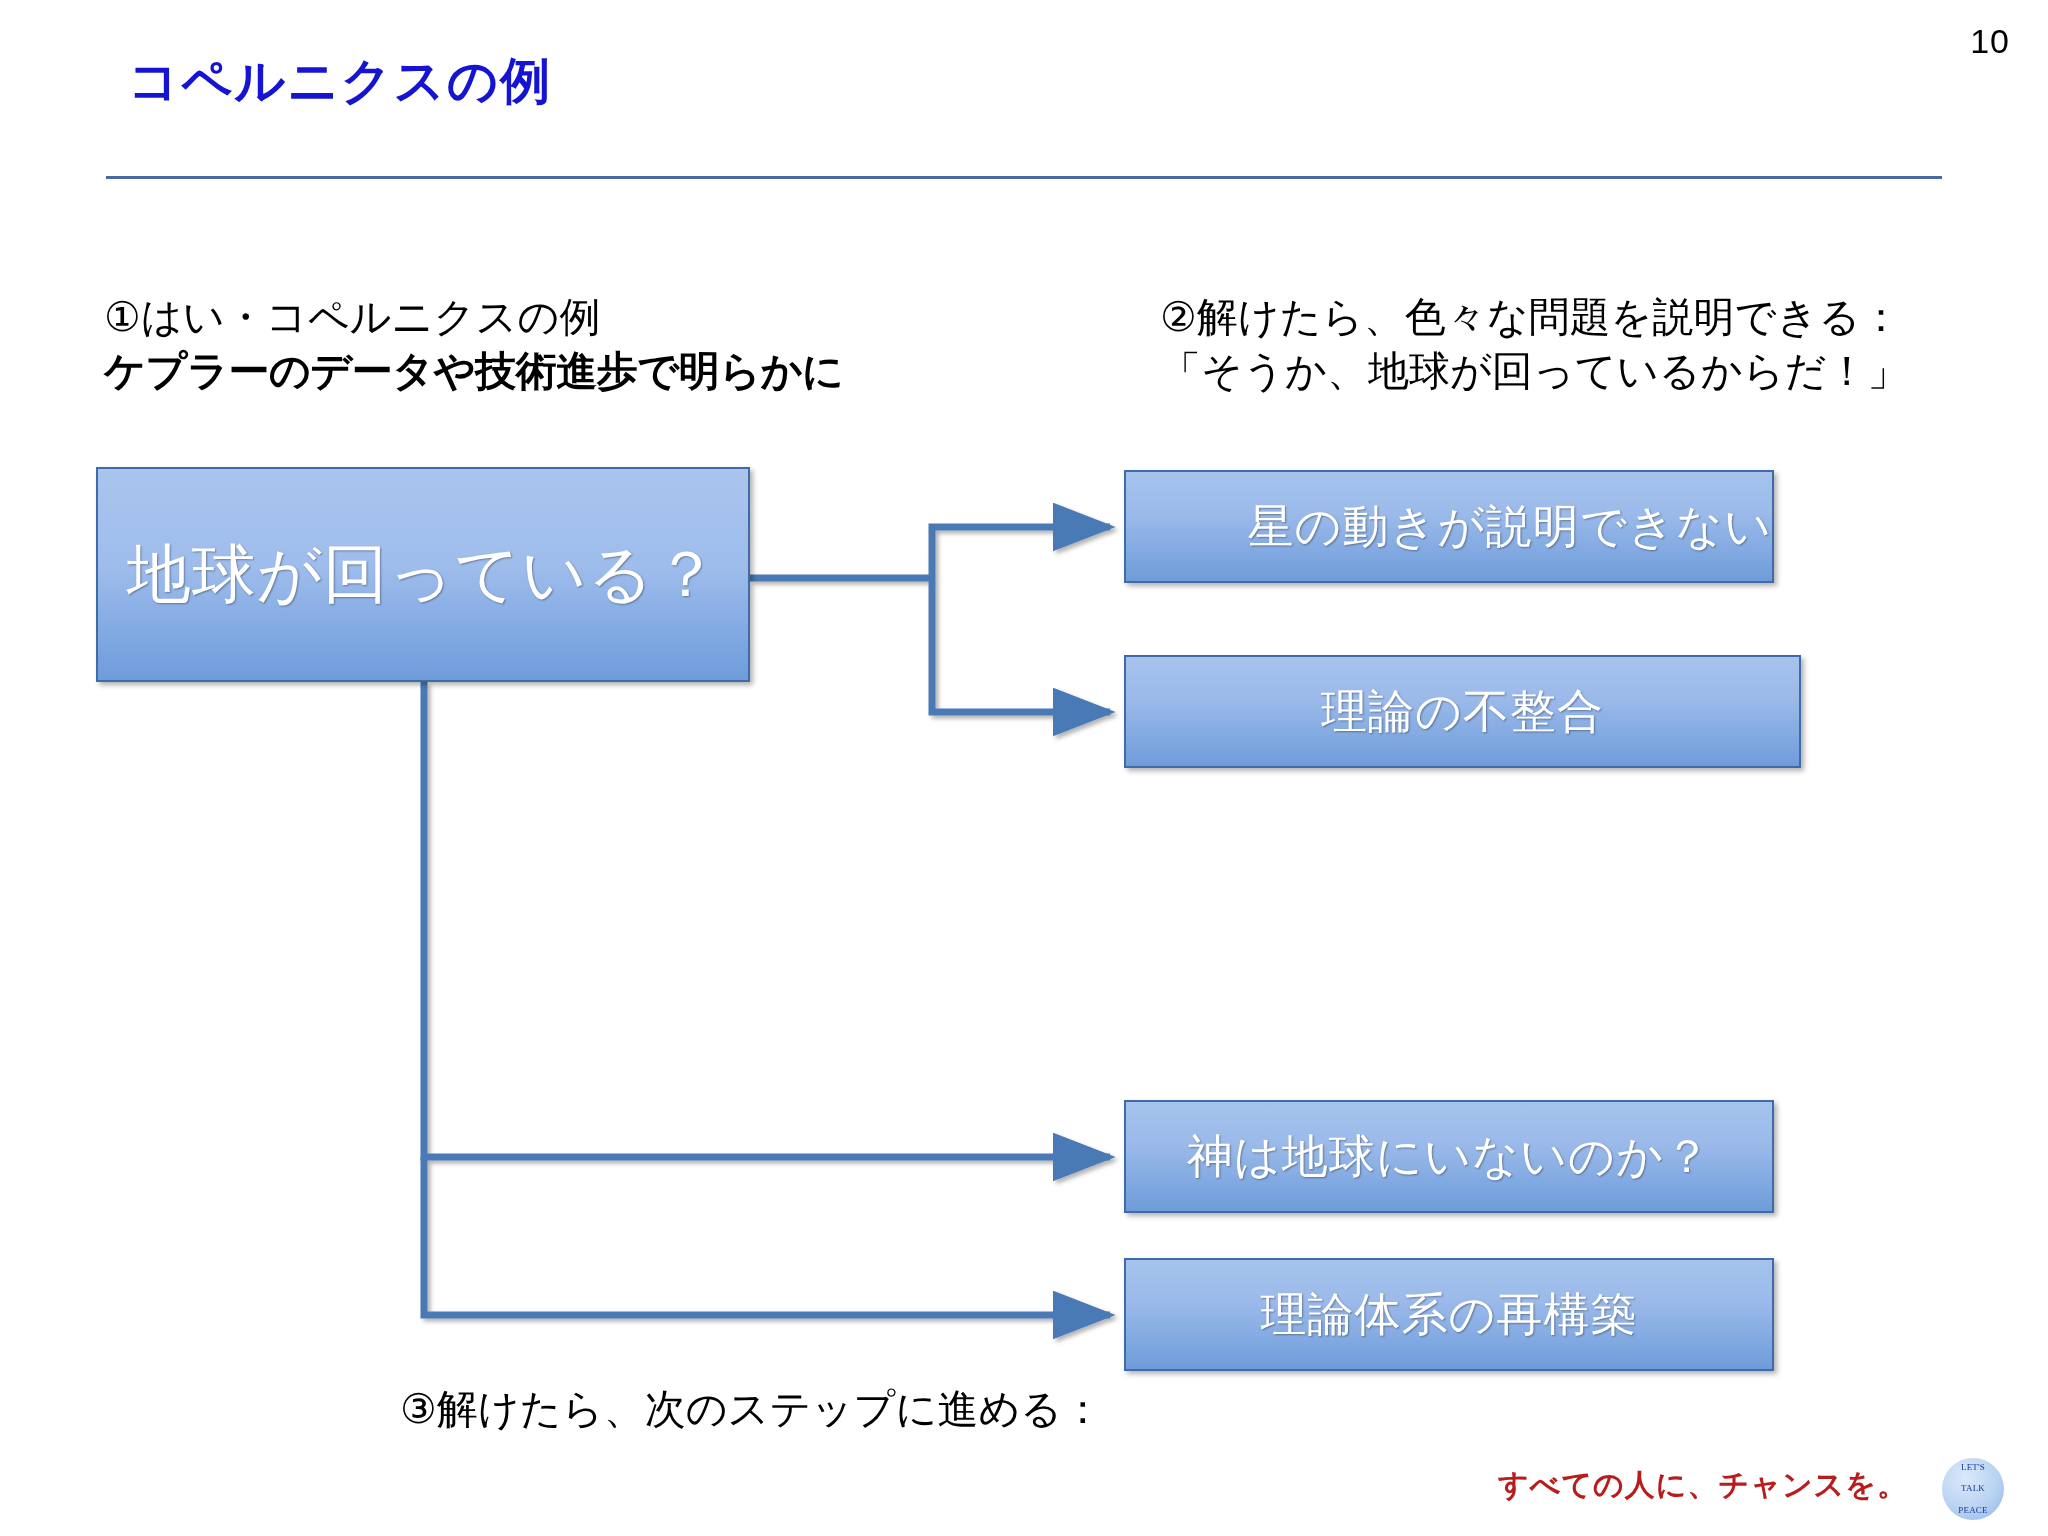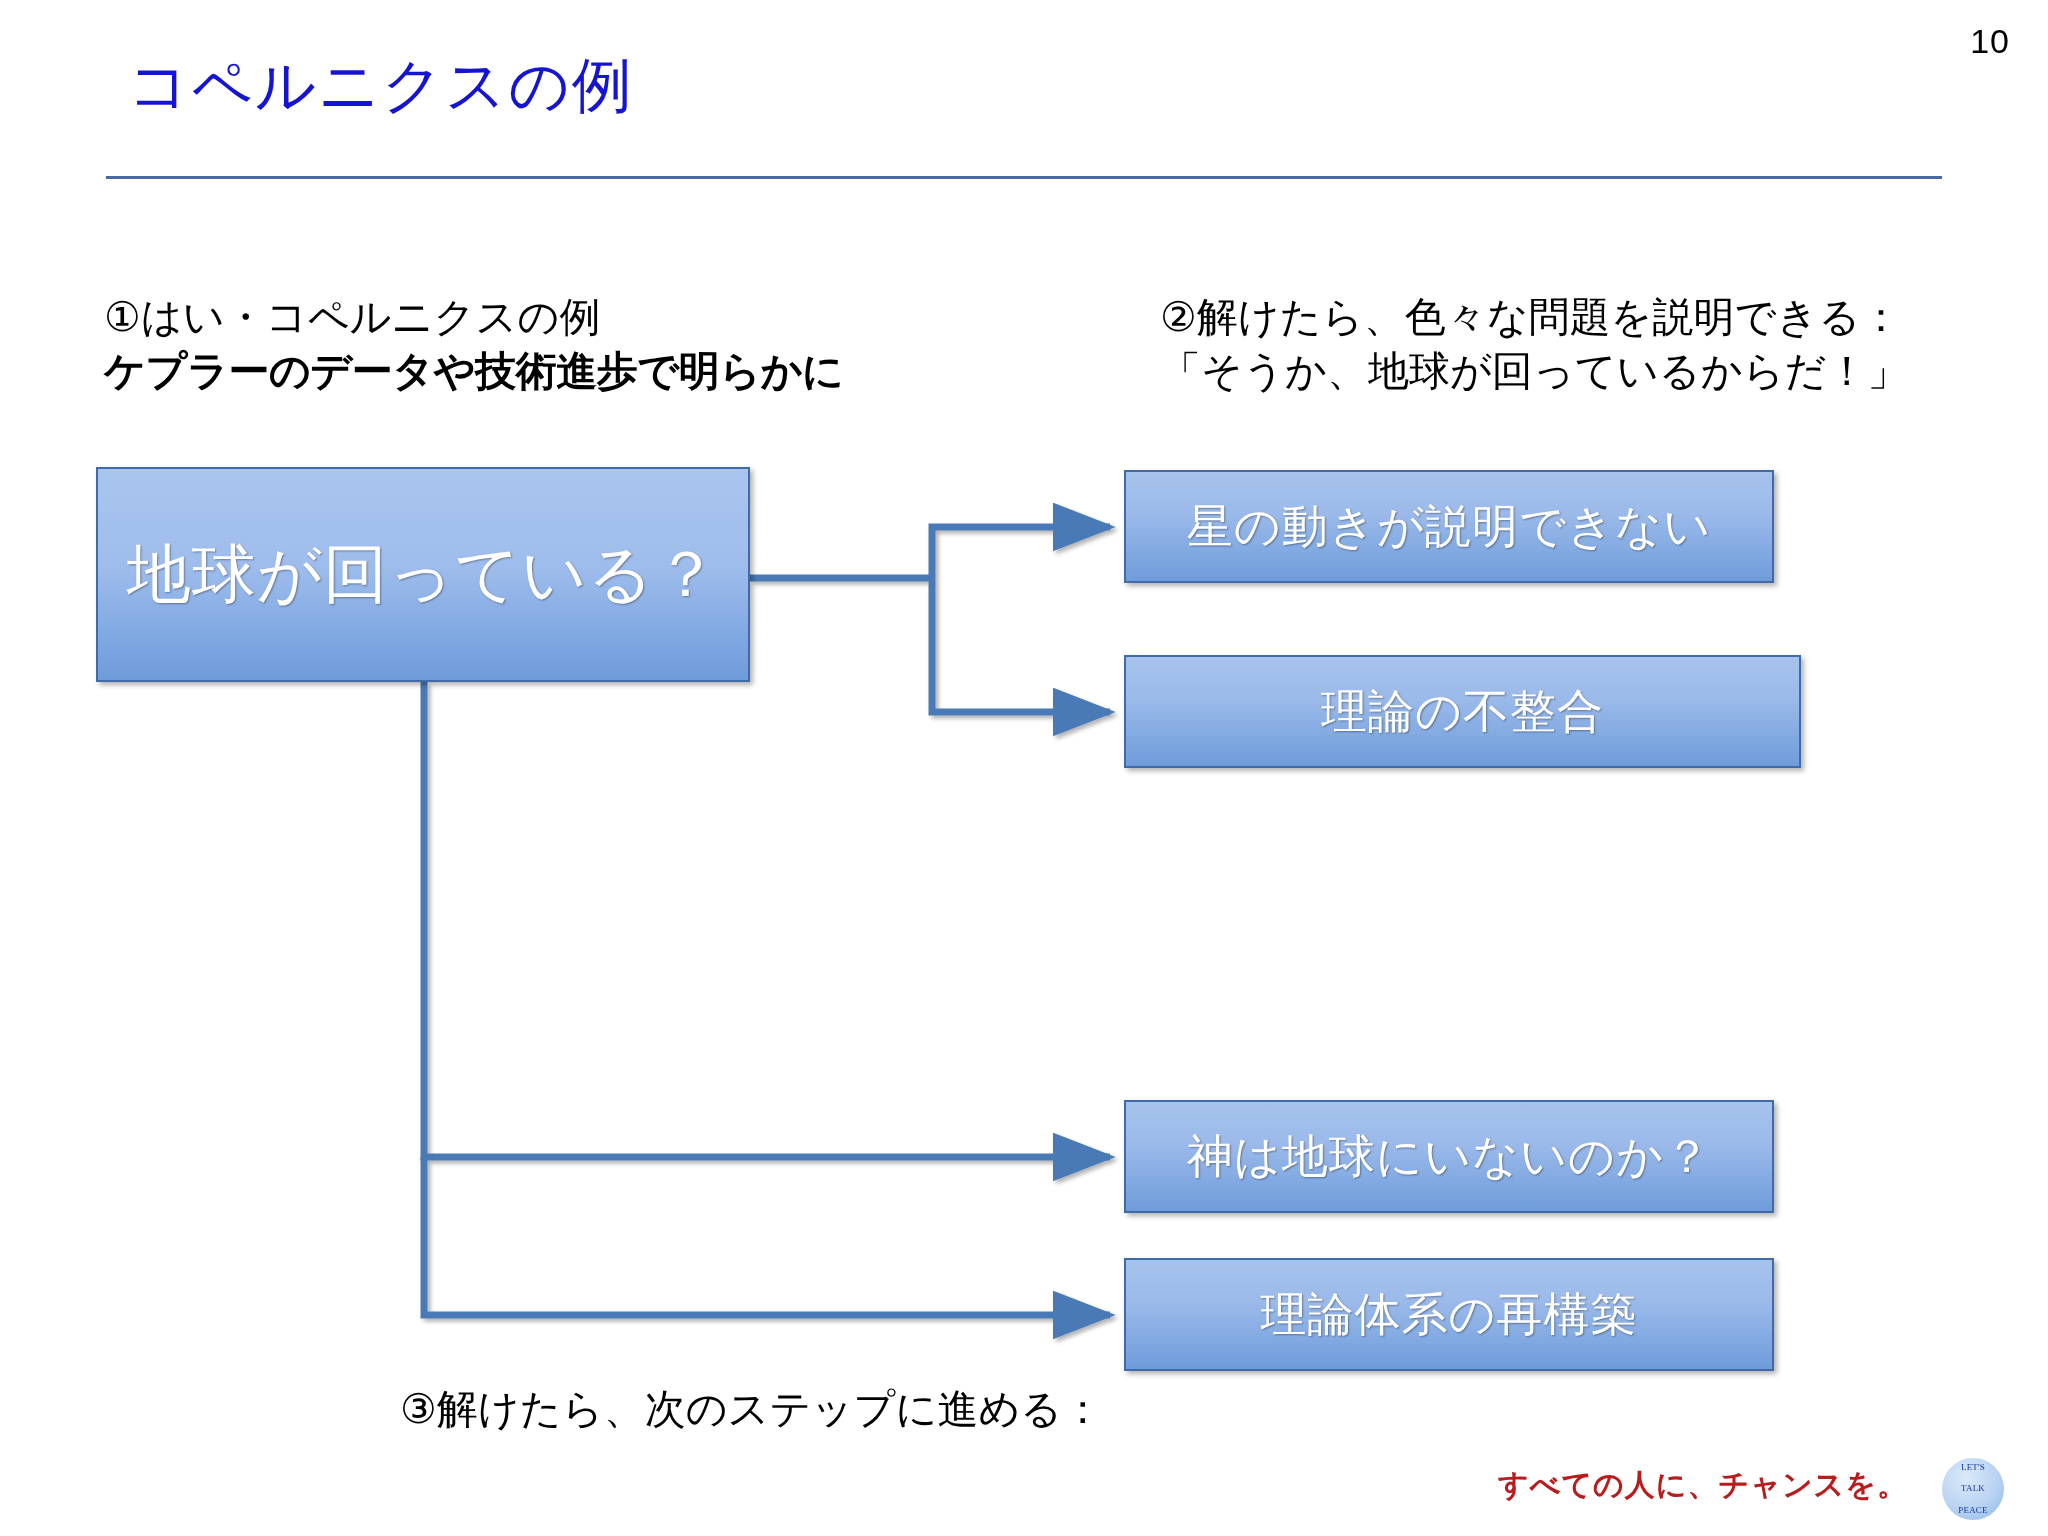--- a/index.html
+++ b/index.html
@@ -23,22 +23,22 @@
     font-size: 34px;
     color: #000000;
     letter-spacing: 1px;
   }
 
   
   .slide-title {
     position: absolute;
     left: 128px;
     top: 56px;
-    font-size: 60px;
-    font-weight: 400;
+    font-size: 50px;
+    font-weight: 700;
     color: #1414d2;
     letter-spacing: 2px;
     line-height: 1.0;
     white-space: nowrap;
   }
   .title-rule {
     position: absolute;
     left: 106px;
     top: 176px;
     width: 1836px;
@@ -90,21 +90,21 @@
     text-shadow: 1px 1px 2px rgba(0,0,0,0.35);
   }
   .fbox.root {
     left: 96px;
     top: 467px;
     width: 654px;
     height: 215px;
     font-size: 64px;
     background: linear-gradient(180deg, #a9c5ee 0%, #9fbdec 45%, #7ba5e0 85%, #6f9cd9 100%);
   }
-  .fbox.b1 { left: 1124px; top: 470px;  width: 650px; height: 113px; }
+  .fbox.b1 { left: 1124px; top: 470px;  width: 650px; height: 113px; justify-content: flex-end; }
   .fbox.b2 { left: 1124px; top: 655px;  width: 677px; height: 113px; }
   .fbox.b3 { left: 1124px; top: 1100px; width: 650px; height: 113px; }
   .fbox.b4 { left: 1124px; top: 1258px; width: 650px; height: 113px; }
 
   
   .connectors {
     position: absolute;
     left: 0;
     top: 0;
     width: 2048px;

